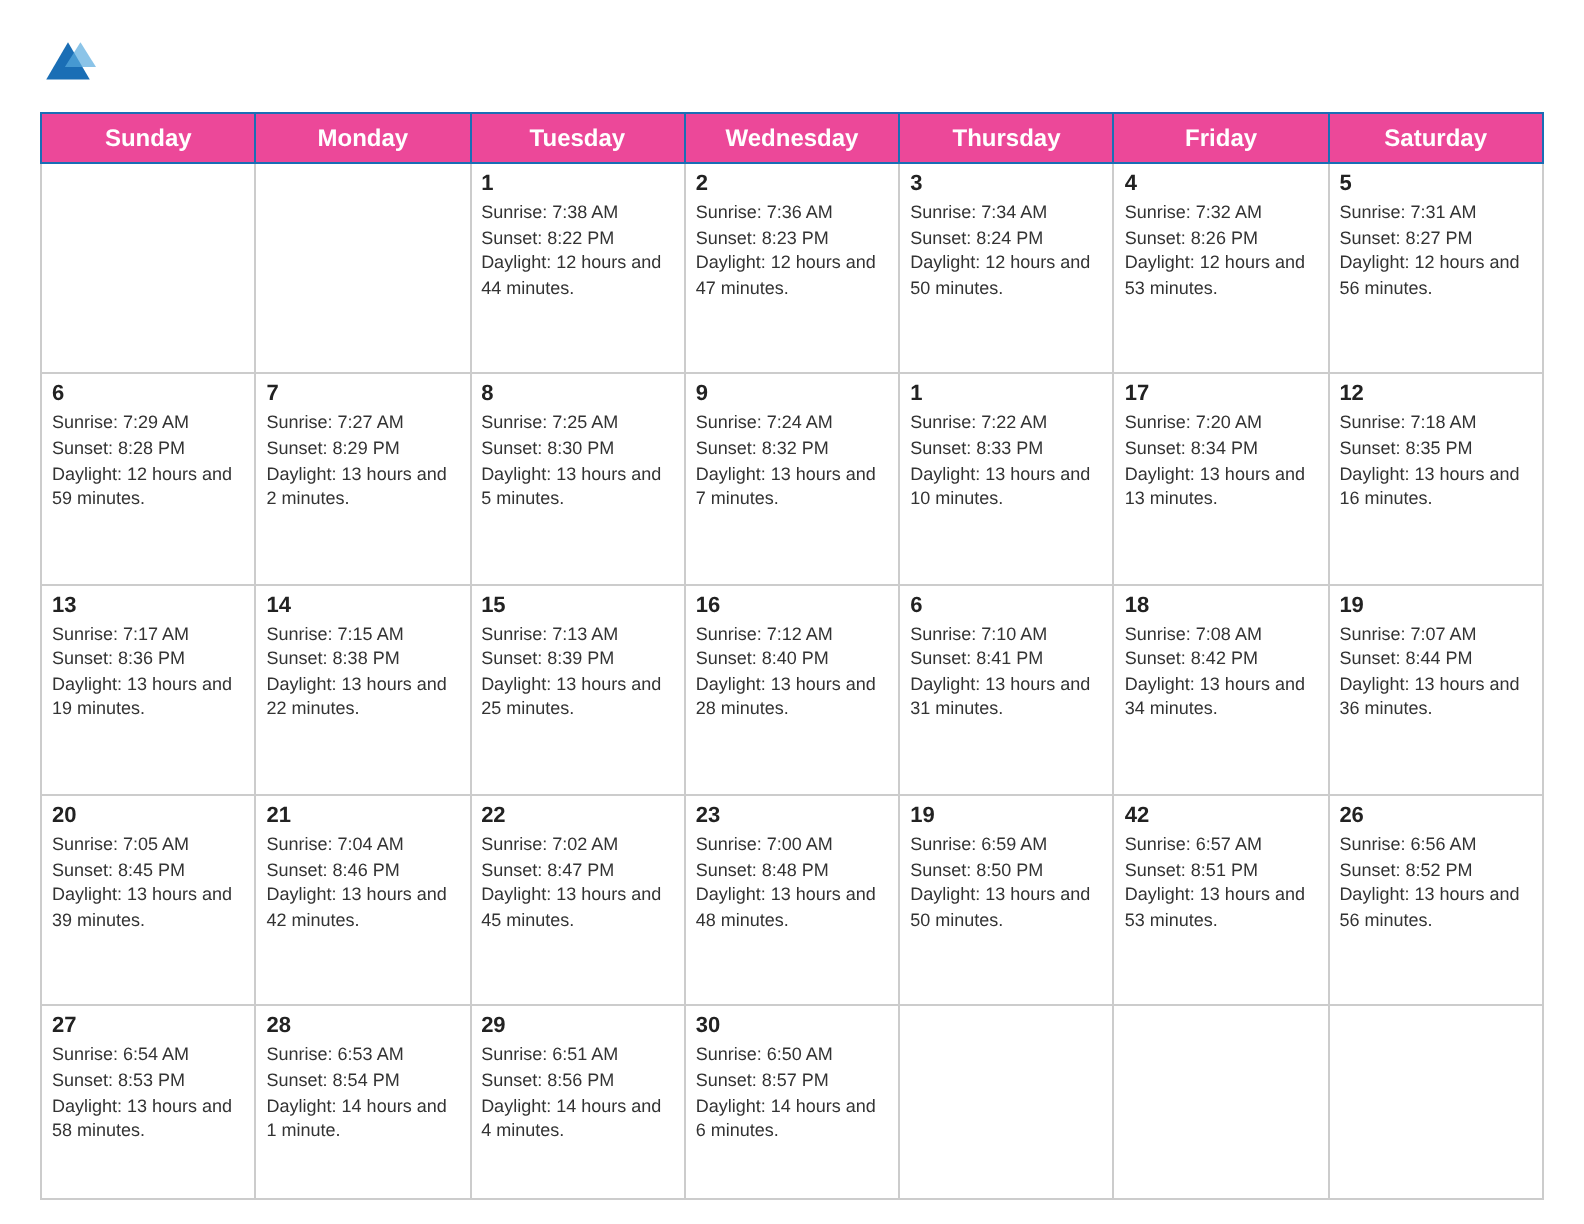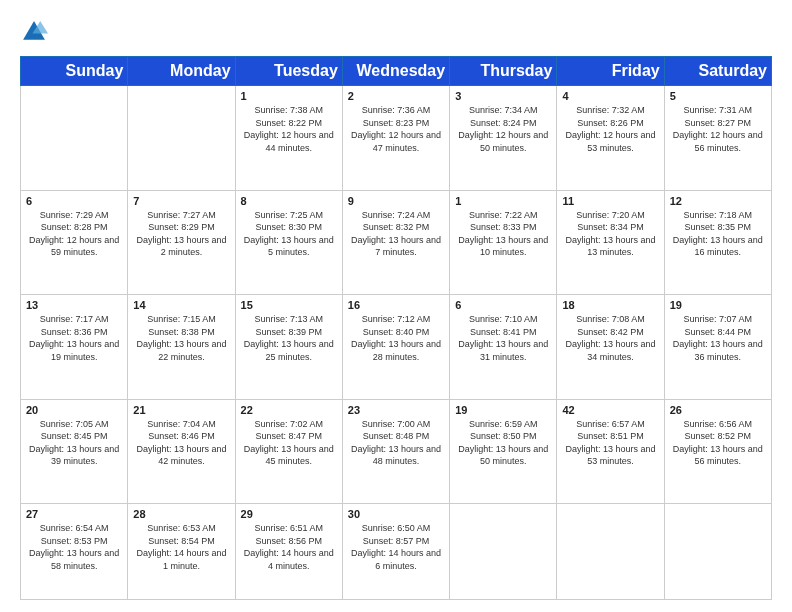--- a/index.html
+++ b/index.html
@@ -60,26 +60,26 @@
       color: #444;
     }
     .calendar {
       flex: 1;
       border: 1px solid #ccc;
       border-collapse: collapse;
       width: 100%;
       table-layout: fixed;
     }
     .calendar th {
-      background-color: #1d4ed8;
+      background-color: #ec4899;
       color: #fff;
-      font-size: 16px;
+      font-size: 12px;
       font-weight: bold;
       padding: 5px 4px;
-      text-align: right;
+      text-align: center;
       border: 1px solid #1a6eb5;
     }
     .calendar td {
       border: 1px solid #ccc;
       vertical-align: top;
       padding: 4px 5px;
       font-size: 9.5px;
       color: #333;
       height: 80px;
     }
@@ -90,21 +90,20 @@
       font-size: 11px;
       font-weight: bold;
       color: #222;
       display: block;
       margin-bottom: 2px;
     }
     .day-info {
       font-size: 9px;
       color: #333;
       line-height: 1.4;
-      text-align: center;
     }
     tr:last-child td {
       height: 70px;
     }
   </style>
 </head>
 <body>
 
 <div class="page">
   <div class="header">
@@ -176,21 +175,21 @@
           </td>
           <td>
             <span class="day-num">9</span>
             <div class="day-info">Sunrise: 7:24 AM<br>Sunset: 8:32 PM<br>Daylight: 13 hours and 7 minutes.</div>
           </td>
           <td>
             <span class="day-num">1</span>
             <div class="day-info">Sunrise: 7:22 AM<br>Sunset: 8:33 PM<br>Daylight: 13 hours and 10 minutes.</div>
           </td>
           <td>
-            <span class="day-num">11</span>
+            <span class="day-num">17</span>
             <div class="day-info">Sunrise: 7:20 AM<br>Sunset: 8:34 PM<br>Daylight: 13 hours and 13 minutes.</div>
           </td>
           <td>
             <span class="day-num">12</span>
             <div class="day-info">Sunrise: 7:18 AM<br>Sunset: 8:35 PM<br>Daylight: 13 hours and 16 minutes.</div>
           </td>
         </tr>
         <tr>
           <td>
             <span class="day-num">13</span>

